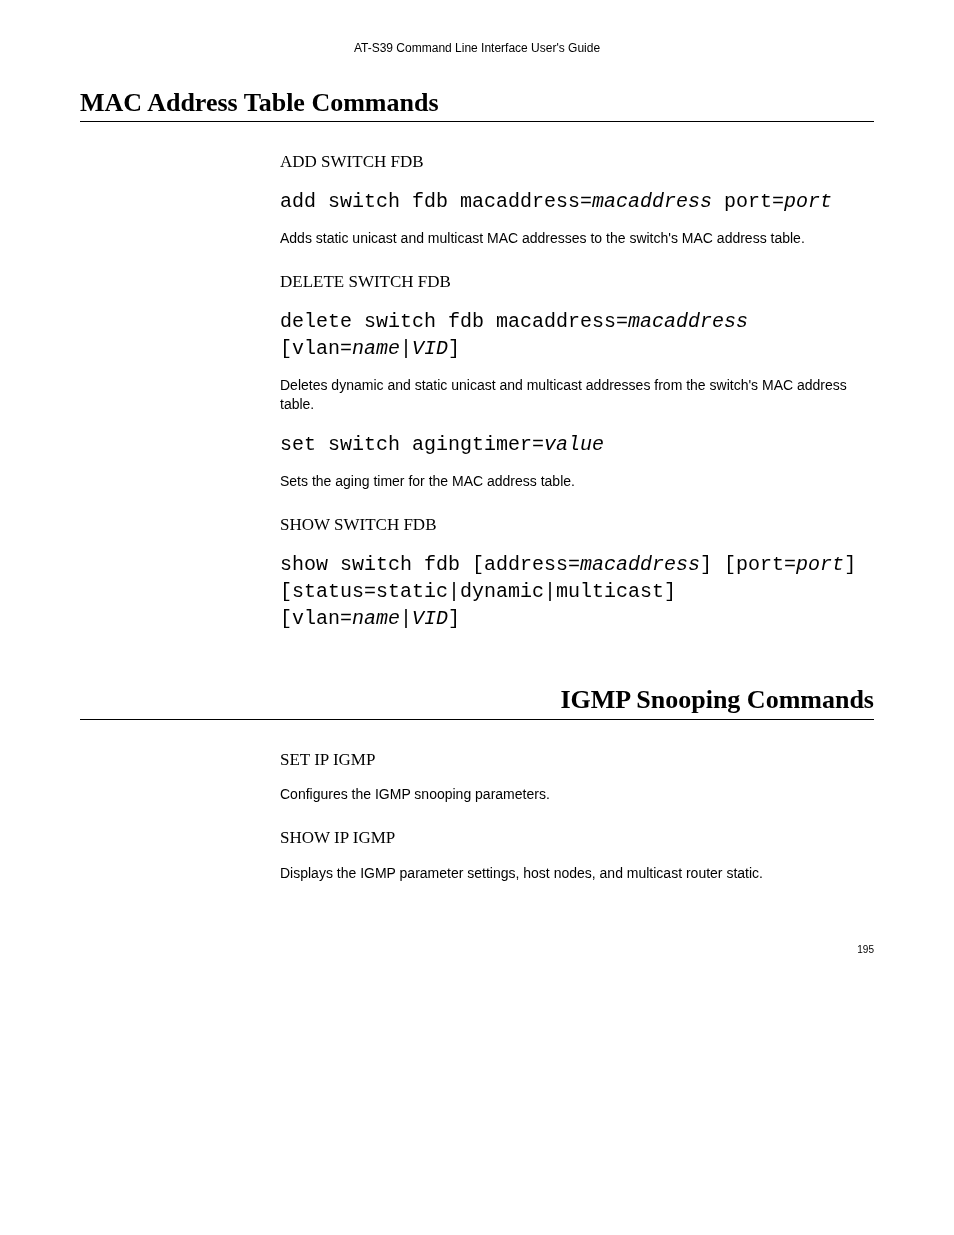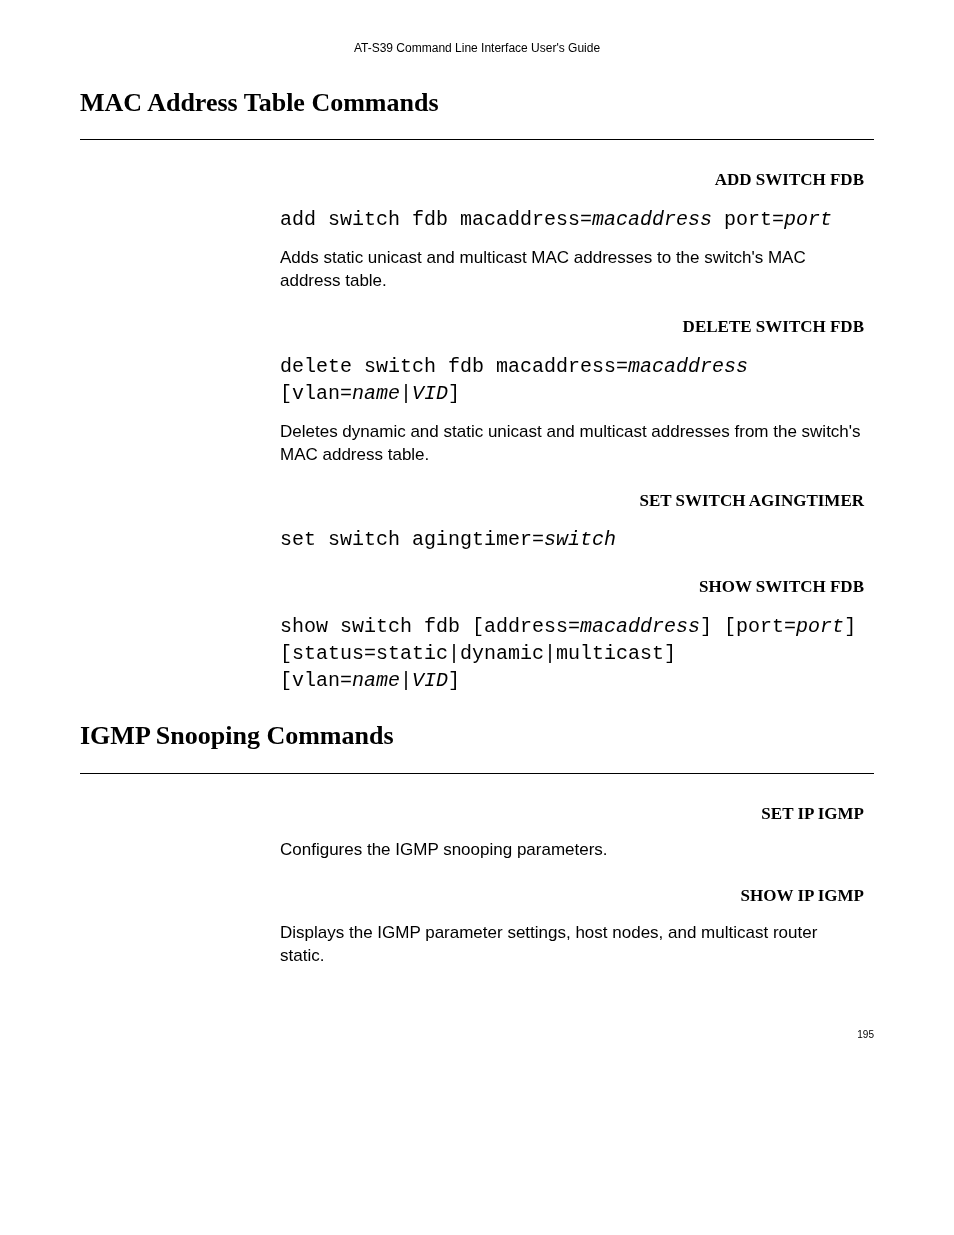--- a/index.html
+++ b/index.html
@@ -14,49 +14,48 @@
     text-align: center;
     font-size: 12px;
     font-family: Arial, Helvetica, sans-serif;
     margin-bottom: 28px;
   }
   .section-title {
     font-family: "Times New Roman", Georgia, serif;
     font-weight: bold;
     font-size: 26px;
     border-bottom: 1px solid #000;
-    padding-bottom: 18px;
+    padding-bottom: 0;
     margin-top: 12px;
     margin-bottom: 28px;
   }
   .content-block {
     margin-left: 200px;
     margin-right: 10px;
   }
   .cmd-name {
     font-family: "Times New Roman", Georgia, serif;
-    font-weight: bold;
+    font-weight: normal;
     font-size: 17px;
     margin-top: 22px;
     margin-bottom: 14px;
-    text-align: right;
   }
   .syntax {
     font-family: "Courier New", Courier, monospace;
     font-size: 20px;
     margin: 0 0 14px 0;
     line-height: 1.35;
     white-space: normal;
   }
   .syntax .param {
     font-style: italic;
   }
   .desc {
     font-family: Arial, Helvetica, sans-serif;
-    font-size: 17px;
+    font-size: 14px;
     margin: 0 0 18px 0;
     line-height: 1.35;
   }
   .page-num {
     text-align: right;
     font-family: Arial, Helvetica, sans-serif;
     font-size: 10px;
     margin-top: 60px;
   }
 </style>
@@ -70,29 +69,29 @@
 <div class="content-block">
 
   <div class="cmd-name">ADD SWITCH FDB</div>
   <p class="syntax">add switch fdb macaddress=<span class="param">macaddress</span> port=<span class="param">port</span></p>
   <p class="desc">Adds static unicast and multicast MAC addresses to the switch's MAC address table.</p>
 
   <div class="cmd-name">DELETE SWITCH FDB</div>
   <p class="syntax">delete switch fdb macaddress=<span class="param">macaddress</span> [vlan=<span class="param">name</span>|<span class="param">VID</span>]</p>
   <p class="desc">Deletes dynamic and static unicast and multicast addresses from the switch's MAC address table.</p>
 
-  <div class="cmd-name">SET SWITCH AGINGTIMER</div>
-  <p class="syntax">set switch agingtimer=<span class="param">switch</span></p>
+  <p class="syntax">set switch agingtimer=<span class="param">value</span></p>
+  <p class="desc">Sets the aging timer for the MAC address table.</p>
 
   <div class="cmd-name">SHOW SWITCH FDB</div>
   <p class="syntax">show switch fdb [address=<span class="param">macaddress</span>] [port=<span class="param">port</span>] [status=static|dynamic|multicast] [vlan=<span class="param">name</span>|<span class="param">VID</span>]</p>
 
 </div>
 
-<div class="section-title" style="margin-top:24px;">IGMP Snooping Commands</div>
+<div class="section-title" style="margin-top:50px;text-align:right;">IGMP Snooping Commands</div>
 
 <div class="content-block">
 
   <div class="cmd-name">SET IP IGMP</div>
   <p class="desc">Configures the IGMP snooping parameters.</p>
 
   <div class="cmd-name">SHOW IP IGMP</div>
   <p class="desc">Displays the IGMP parameter settings, host nodes, and multicast router static.</p>
 
 </div>

